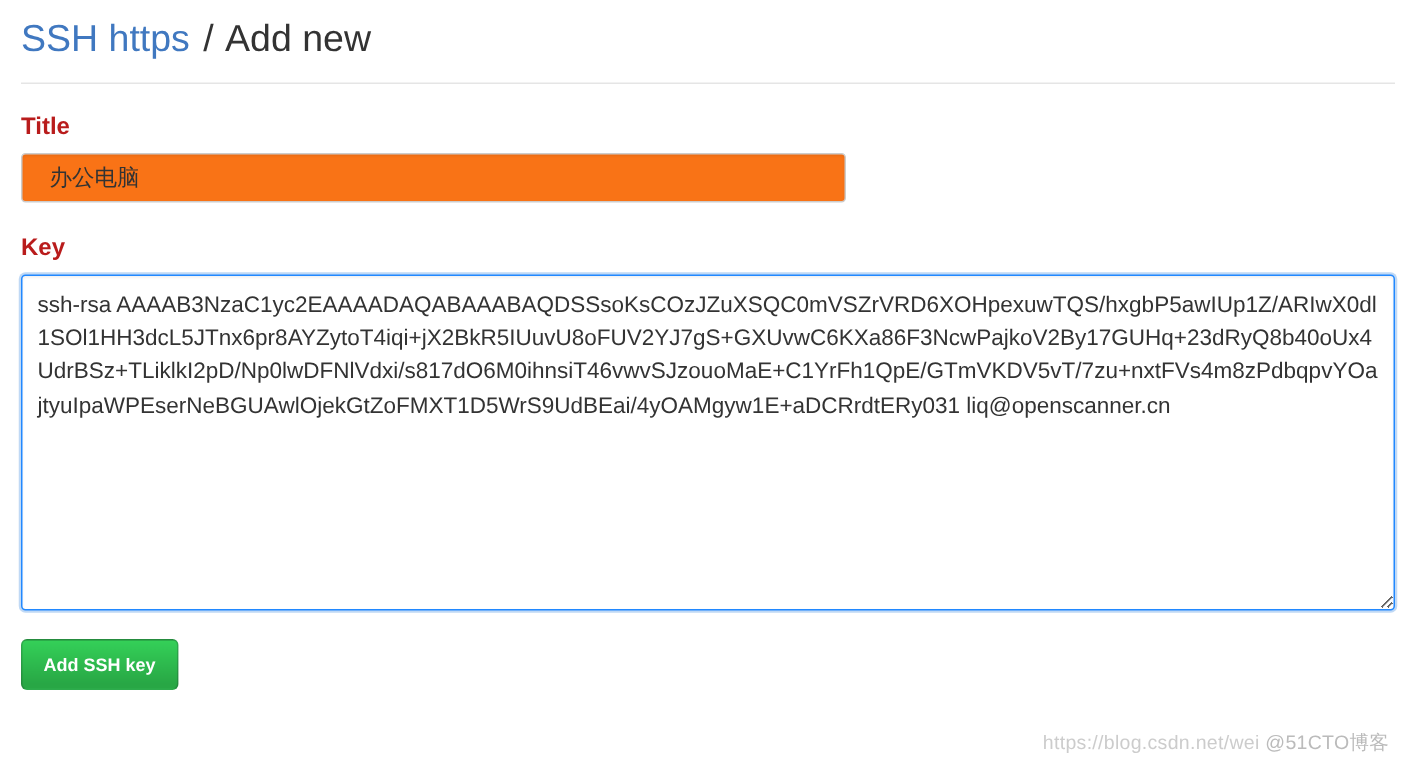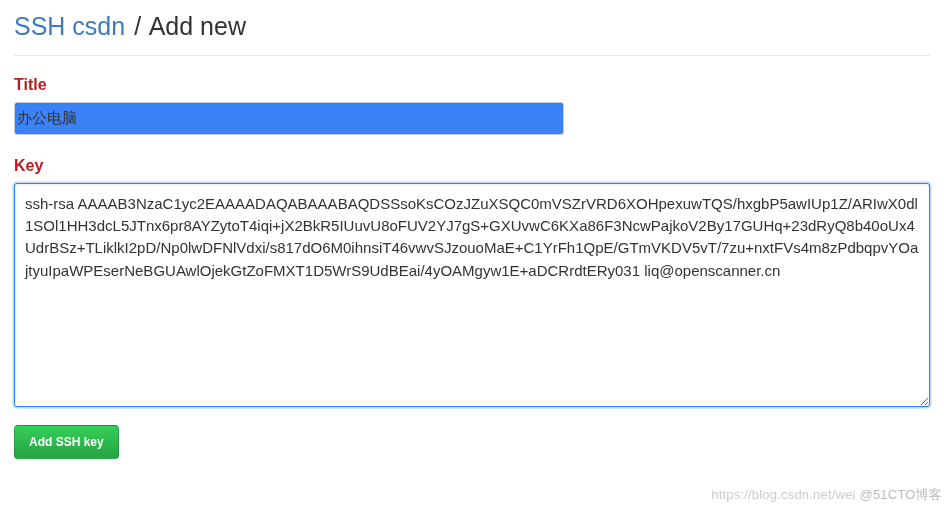--- a/index.html
+++ b/index.html
@@ -22,24 +22,24 @@
     .page-heading .sep { color: #333; padding: 0 2px; }
     .field-label {
       display: block;
       font-size: 16px;
       font-weight: 600;
       color: #b91c1c;
       margin-bottom: 8px;
     }
     .text-input {
       width: 550px;
-      padding: 7px 2px;
+      padding: 7px 18px;
       font-size: 15px;
       color: #333;
-      background: #3b82f6;
+      background: #f97316;
       border: 1px solid #ccc;
       border-radius: 3px;
       box-shadow: inset 0 1px 2px rgba(0,0,0,0.075);
       outline: none;
       margin-bottom: 22px;
     }
     .key-textarea {
       width: 100%;
       height: 224px;
       padding: 9px 10px;
@@ -64,35 +64,35 @@
       color: #fff;
       background-color: #2cbe4e;
       background-image: linear-gradient(-180deg, #34d058, #28a745 90%);
       border: 1px solid rgba(27,31,35,0.2);
       border-radius: 4px;
       cursor: pointer;
     }
     .watermark {
       position: absolute;
       bottom: 18px;
-      right: 2px;
+      right: 18px;
       font-size: 13px;
       color: #ccc;
       pointer-events: none;
       letter-spacing: 0.2px;
     }
     .watermark .blog { color: #bbb; }
   </style>
 </head>
 <body>
 
 
 
 <h1 class="page-heading">
-  <a class="link-part">SSH csdn</a>
+  <a class="link-part">SSH https</a>
   <span class="sep">/</span>
   <span>Add new</span>
 </h1>
 
 <label class="field-label">Title</label>
 <input type="text" class="text-input" value="办公电脑" style="">
 
 <label class="field-label">Key</label>
 <textarea class="key-textarea" style="">ssh-rsa AAAAB3NzaC1yc2EAAAADAQABAAABAQDSSsoKsCOzJZuXSQC0mVSZrVRD6XOHpexuwTQS/hxgbP5awIUp1Z/ARIwX0dl1SOl1HH3dcL5JTnx6pr8AYZytoT4iqi+jX2BkR5IUuvU8oFUV2YJ7gS+GXUvwC6KXa86F3NcwPajkoV2By17GUHq+23dRyQ8b40oUx4UdrBSz+TLiklkI2pD/Np0lwDFNlVdxi/s817dO6M0ihnsiT46vwvSJzouoMaE+C1YrFh1QpE/GTmVKDV5vT/7zu+nxtFVs4m8zPdbqpvYOajtyuIpaWPEserNeBGUAwlOjekGtZoFMXT1D5WrS9UdBEai/4yOAMgyw1E+aDCRrdtERy031 liq@openscanner.cn</textarea>
 

